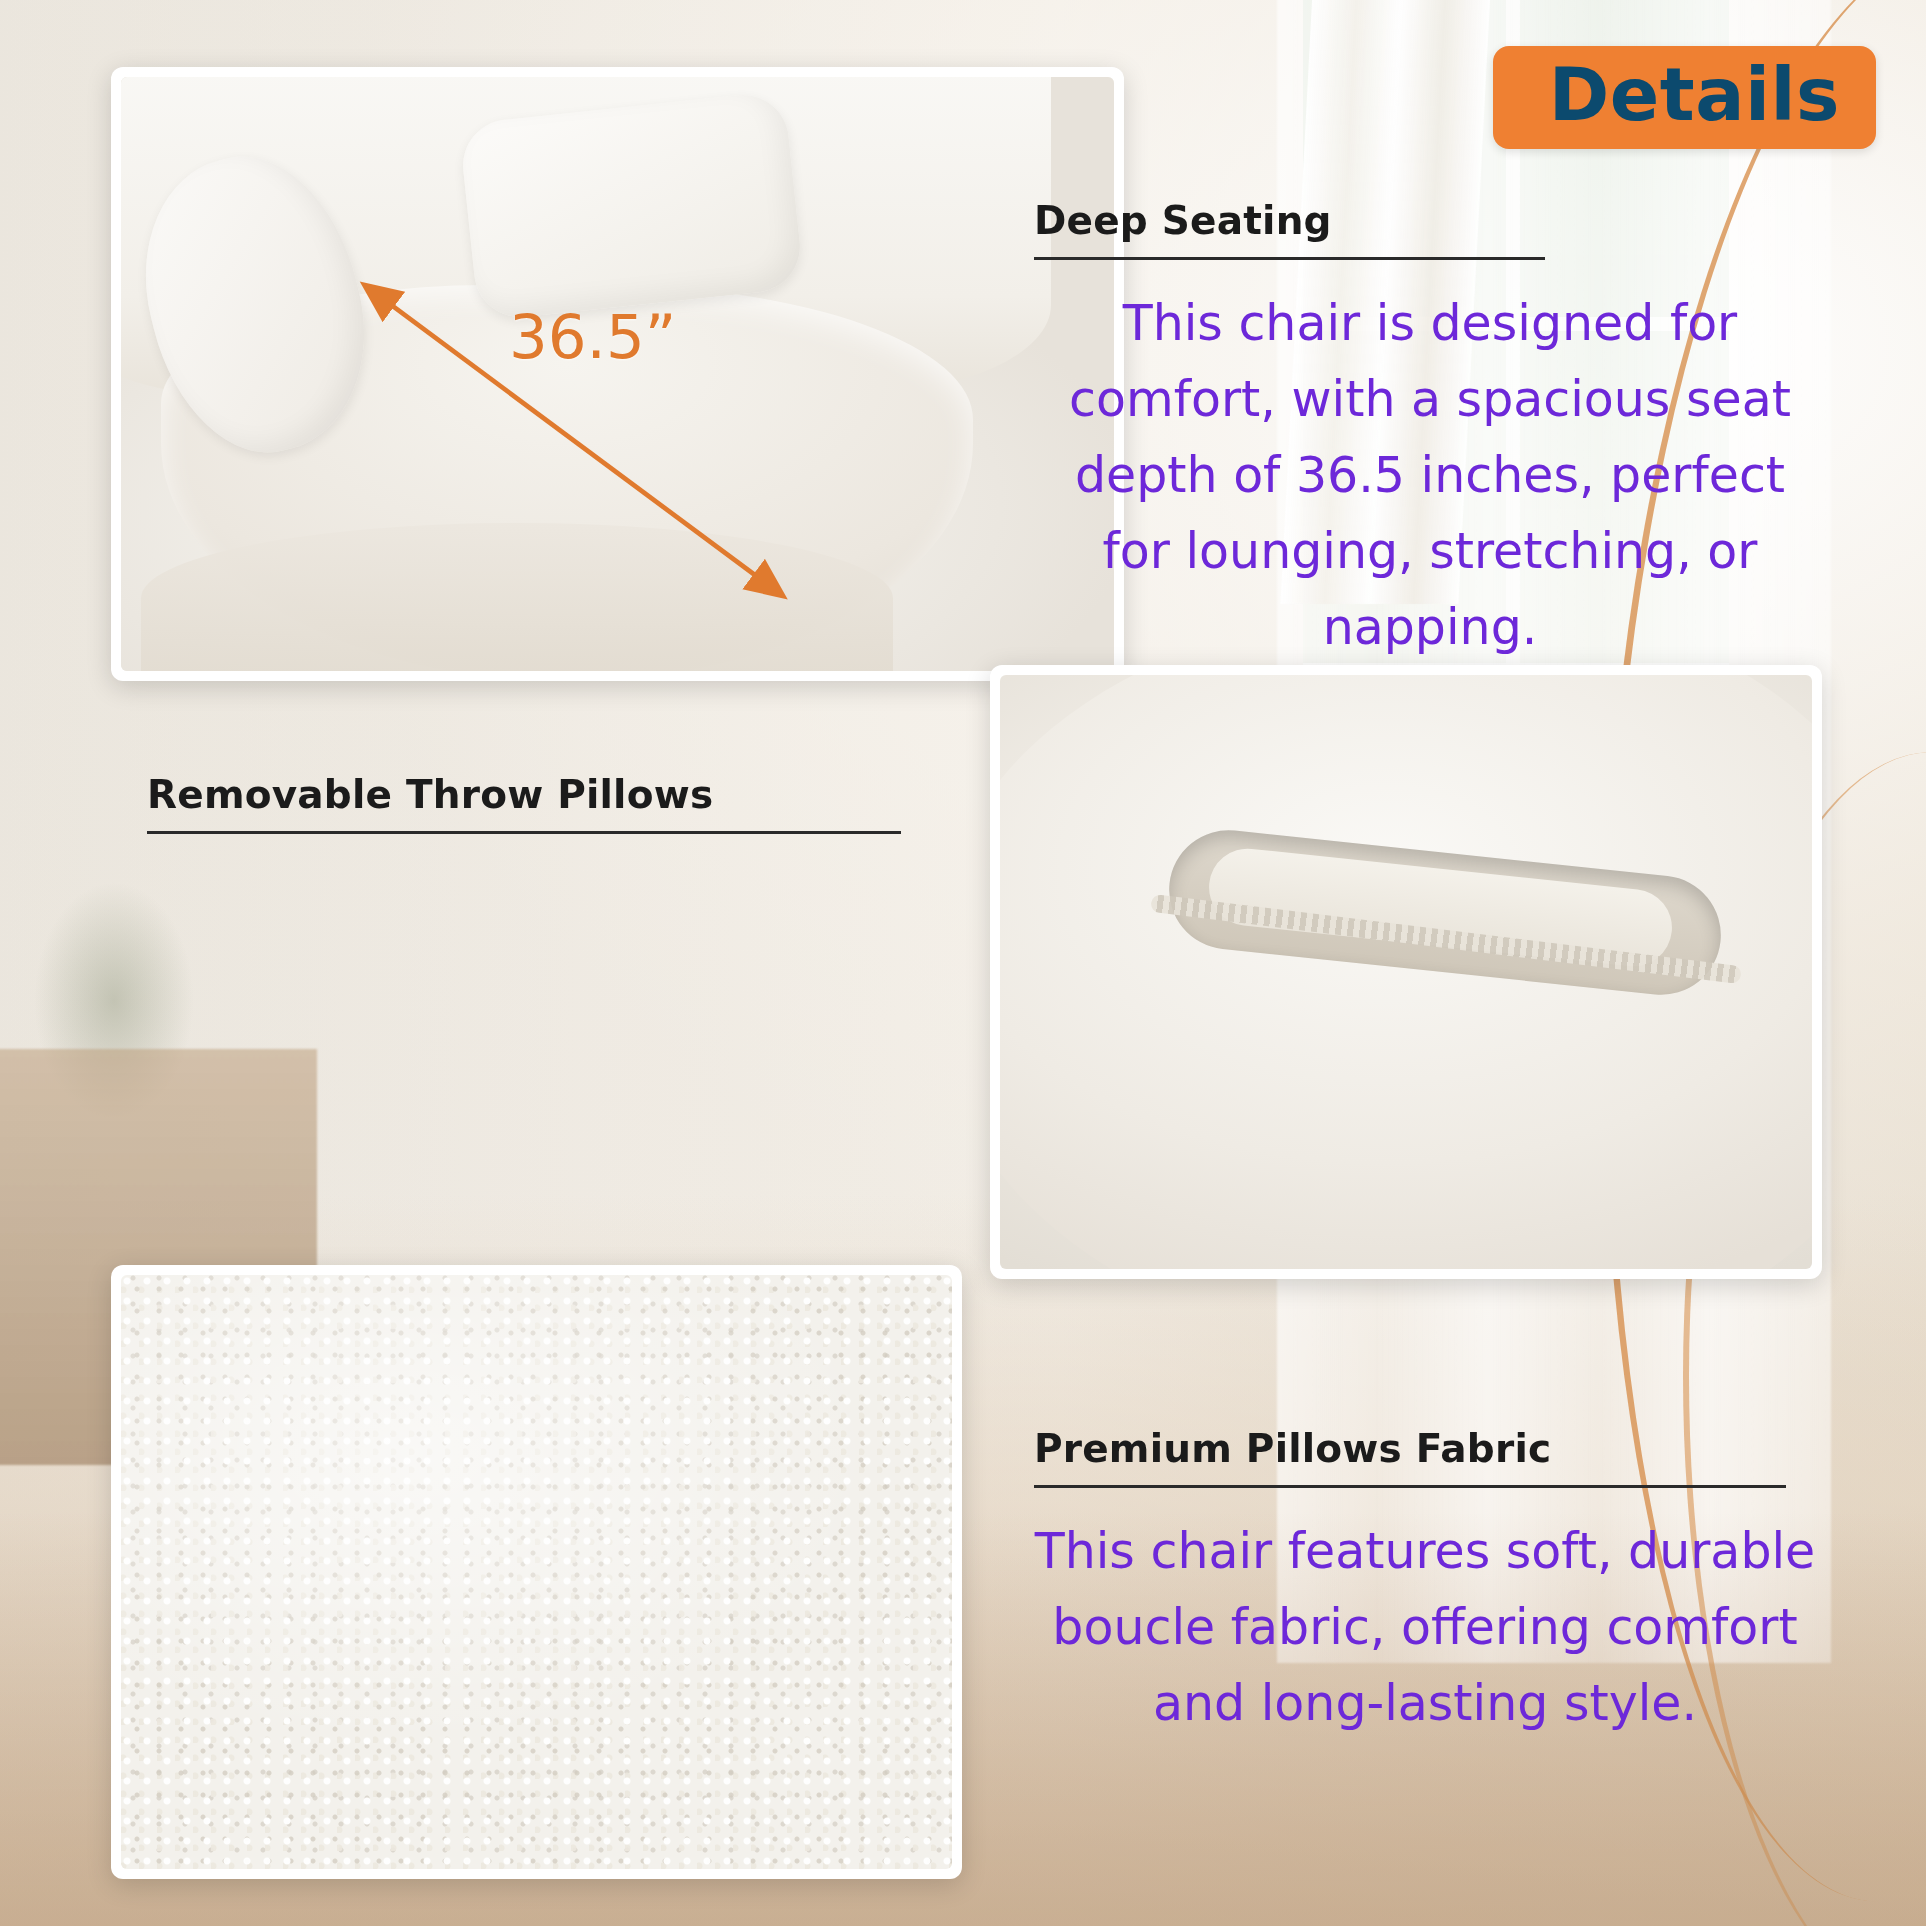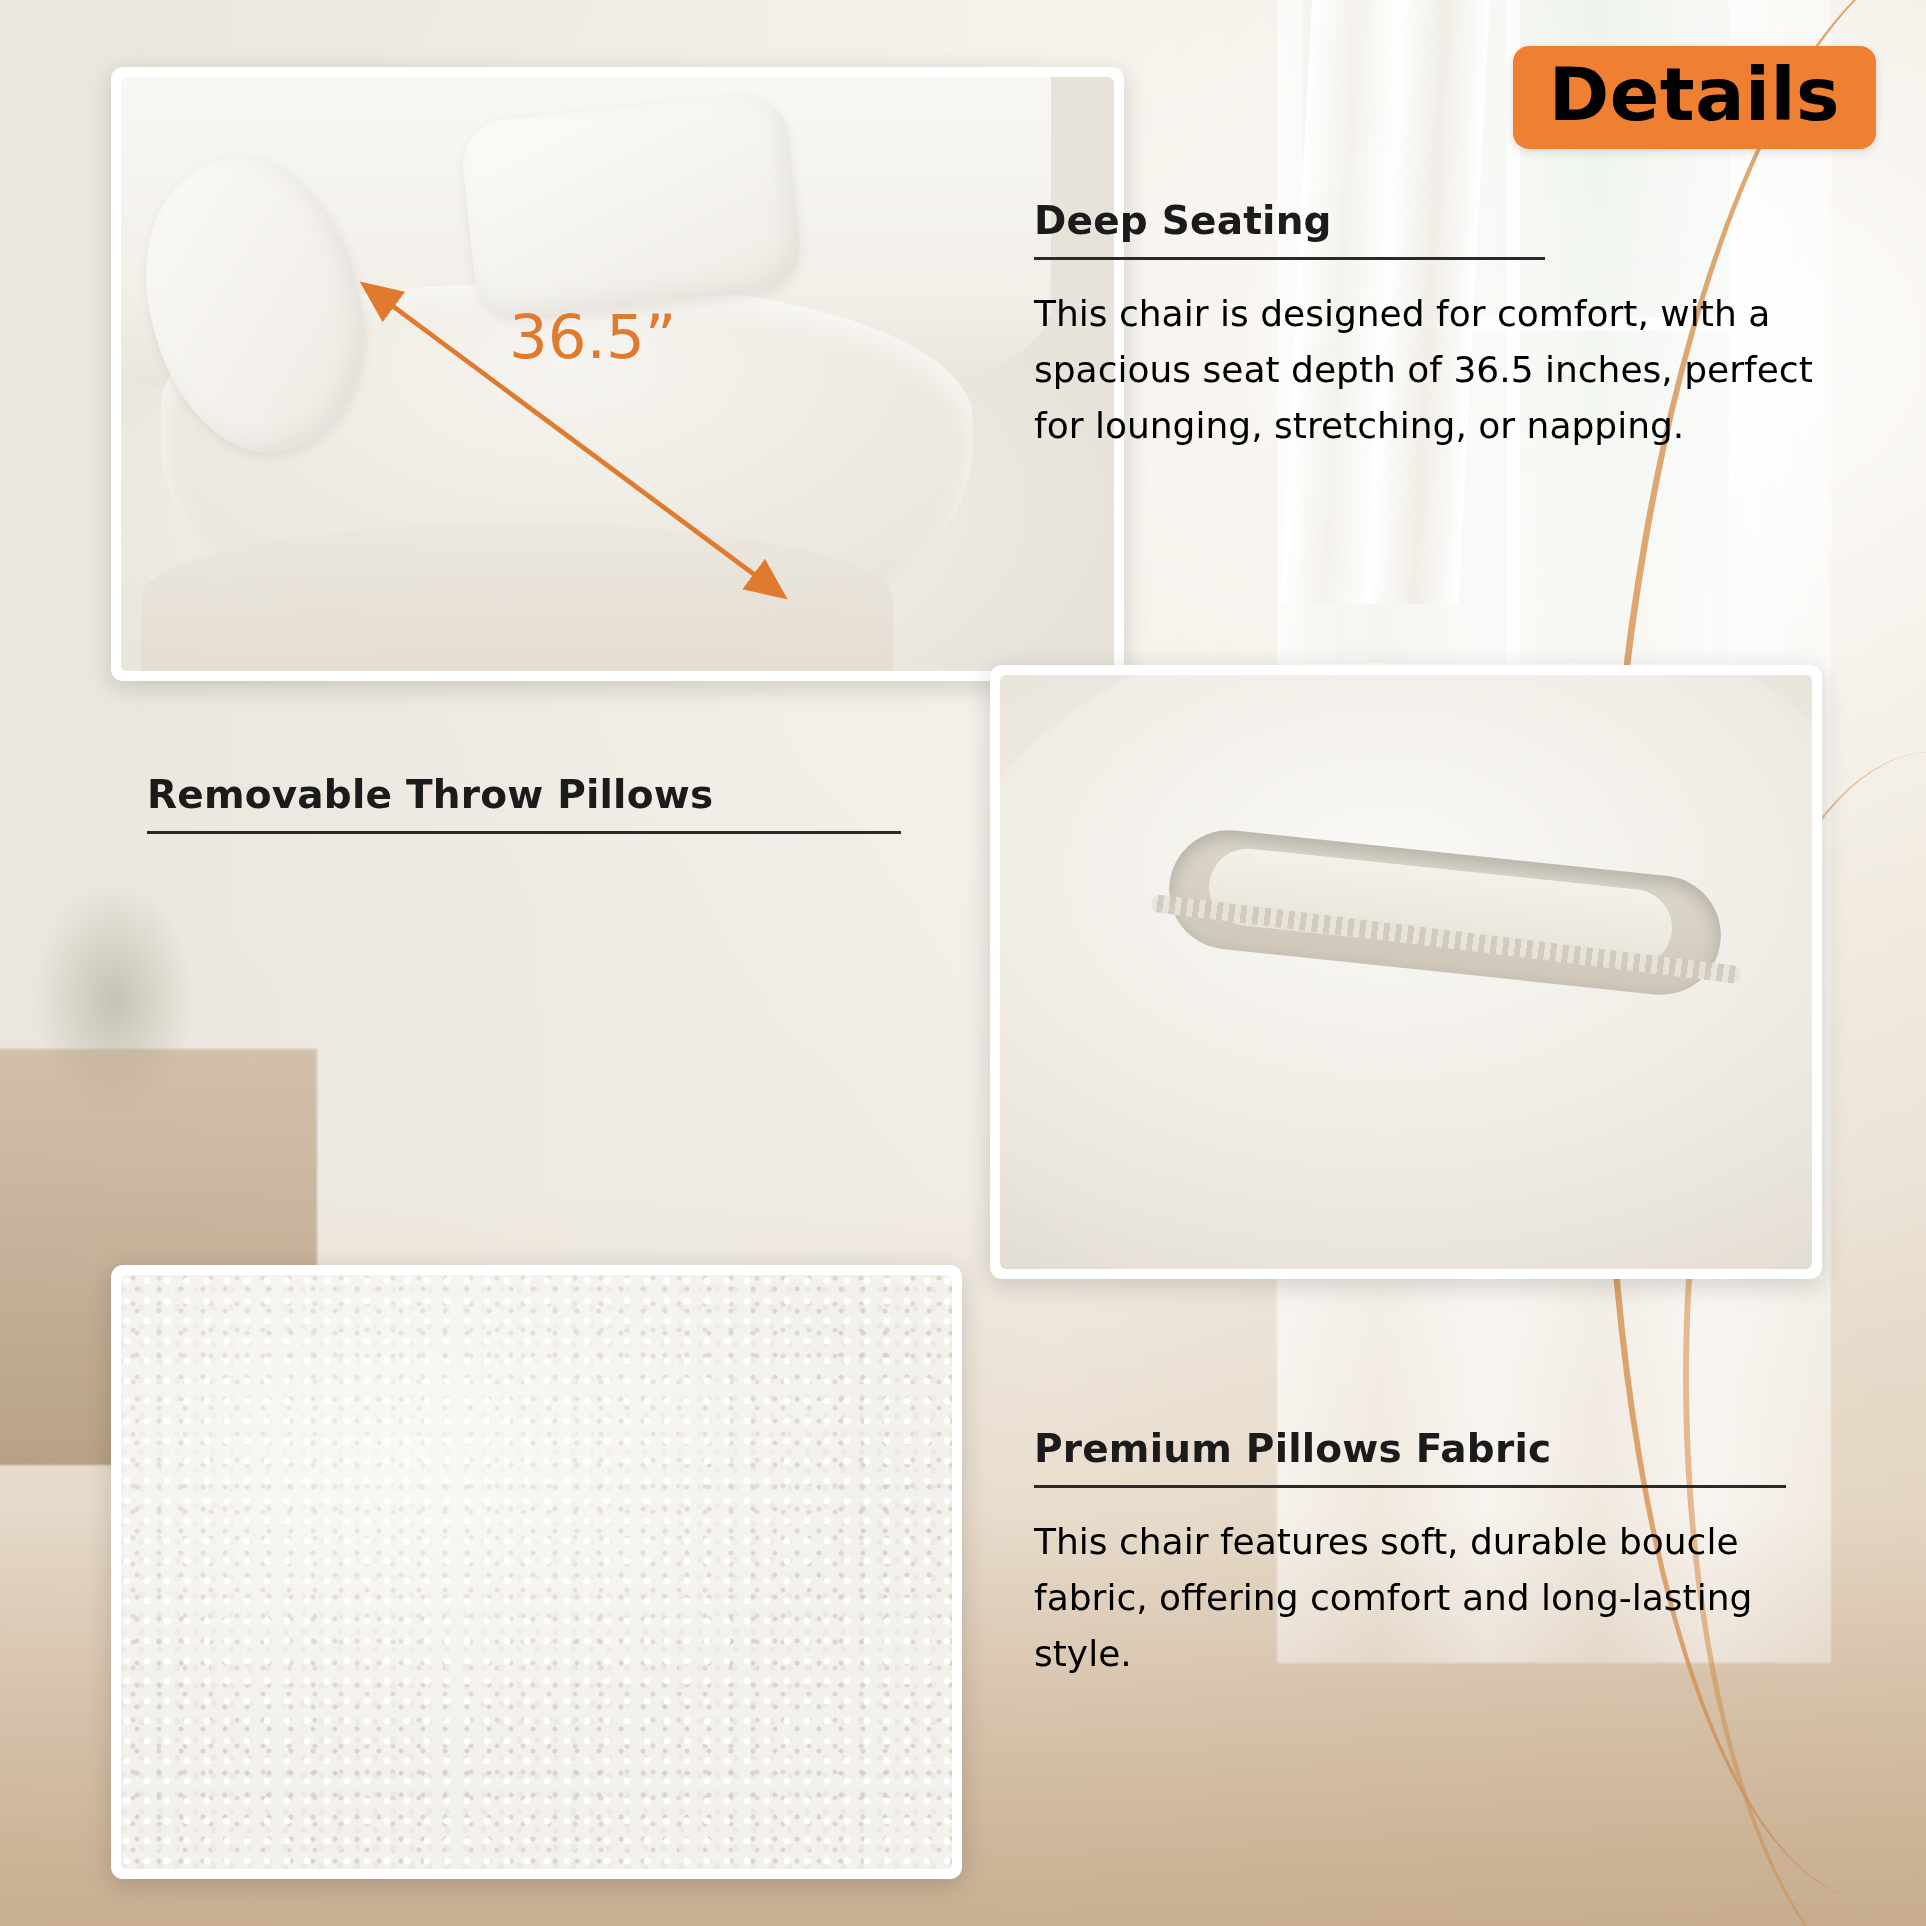--- a/index.html
+++ b/index.html
@@ -82,22 +82,22 @@
   .floor-shadow {
     position: absolute; left: 0; right: 0; bottom: 0; height: 416px;
     background: linear-gradient(to bottom, rgba(203,176,146,0), rgba(185,152,118,.45));
   }
 
   
   .badge {
     position: absolute; right: 51px; top: 46px;
     background: #ef8032;
     border-radius: 16px;
-    padding: 12px 36px 18px 36px;
-    color: #000000;
+    padding: 12px 36px 18px 56px;
+    color: #0c4a6e;
     font-size: 73px;
     font-weight: 700;
     line-height: 1.0;
     letter-spacing: 0.5px;
     box-shadow: 0 3px 10px rgba(0,0,0,.12);
   }
 
   
   .card {
     position: absolute;
@@ -209,23 +209,24 @@
   .block { position: absolute; }
   .block h2 {
     font-size: 39px;
     font-weight: 700;
     color: #1b1b1b;
     letter-spacing: 0.2px;
     margin-bottom: 14px;
   }
   .rule { height: 3px; background: #2a2a2a; margin-bottom: 26px; }
   .block p {
-    font-size: 36px;
+    font-size: 49px;
     line-height: 1.55;
-    color: #000000;
+    color: #6d28d9;
+    text-align: center;
   }
 
   #block-deep { left: 1034px; top: 198px; width: 792px; }
   #block-deep .rule { width: 511px; }
 
   #block-pillows { left: 147px; top: 772px; width: 772px; }
   #block-pillows .rule { width: 754px; }
 
   #block-fabric { left: 1034px; top: 1426px; width: 782px; }
   #block-fabric .rule { width: 752px; }

